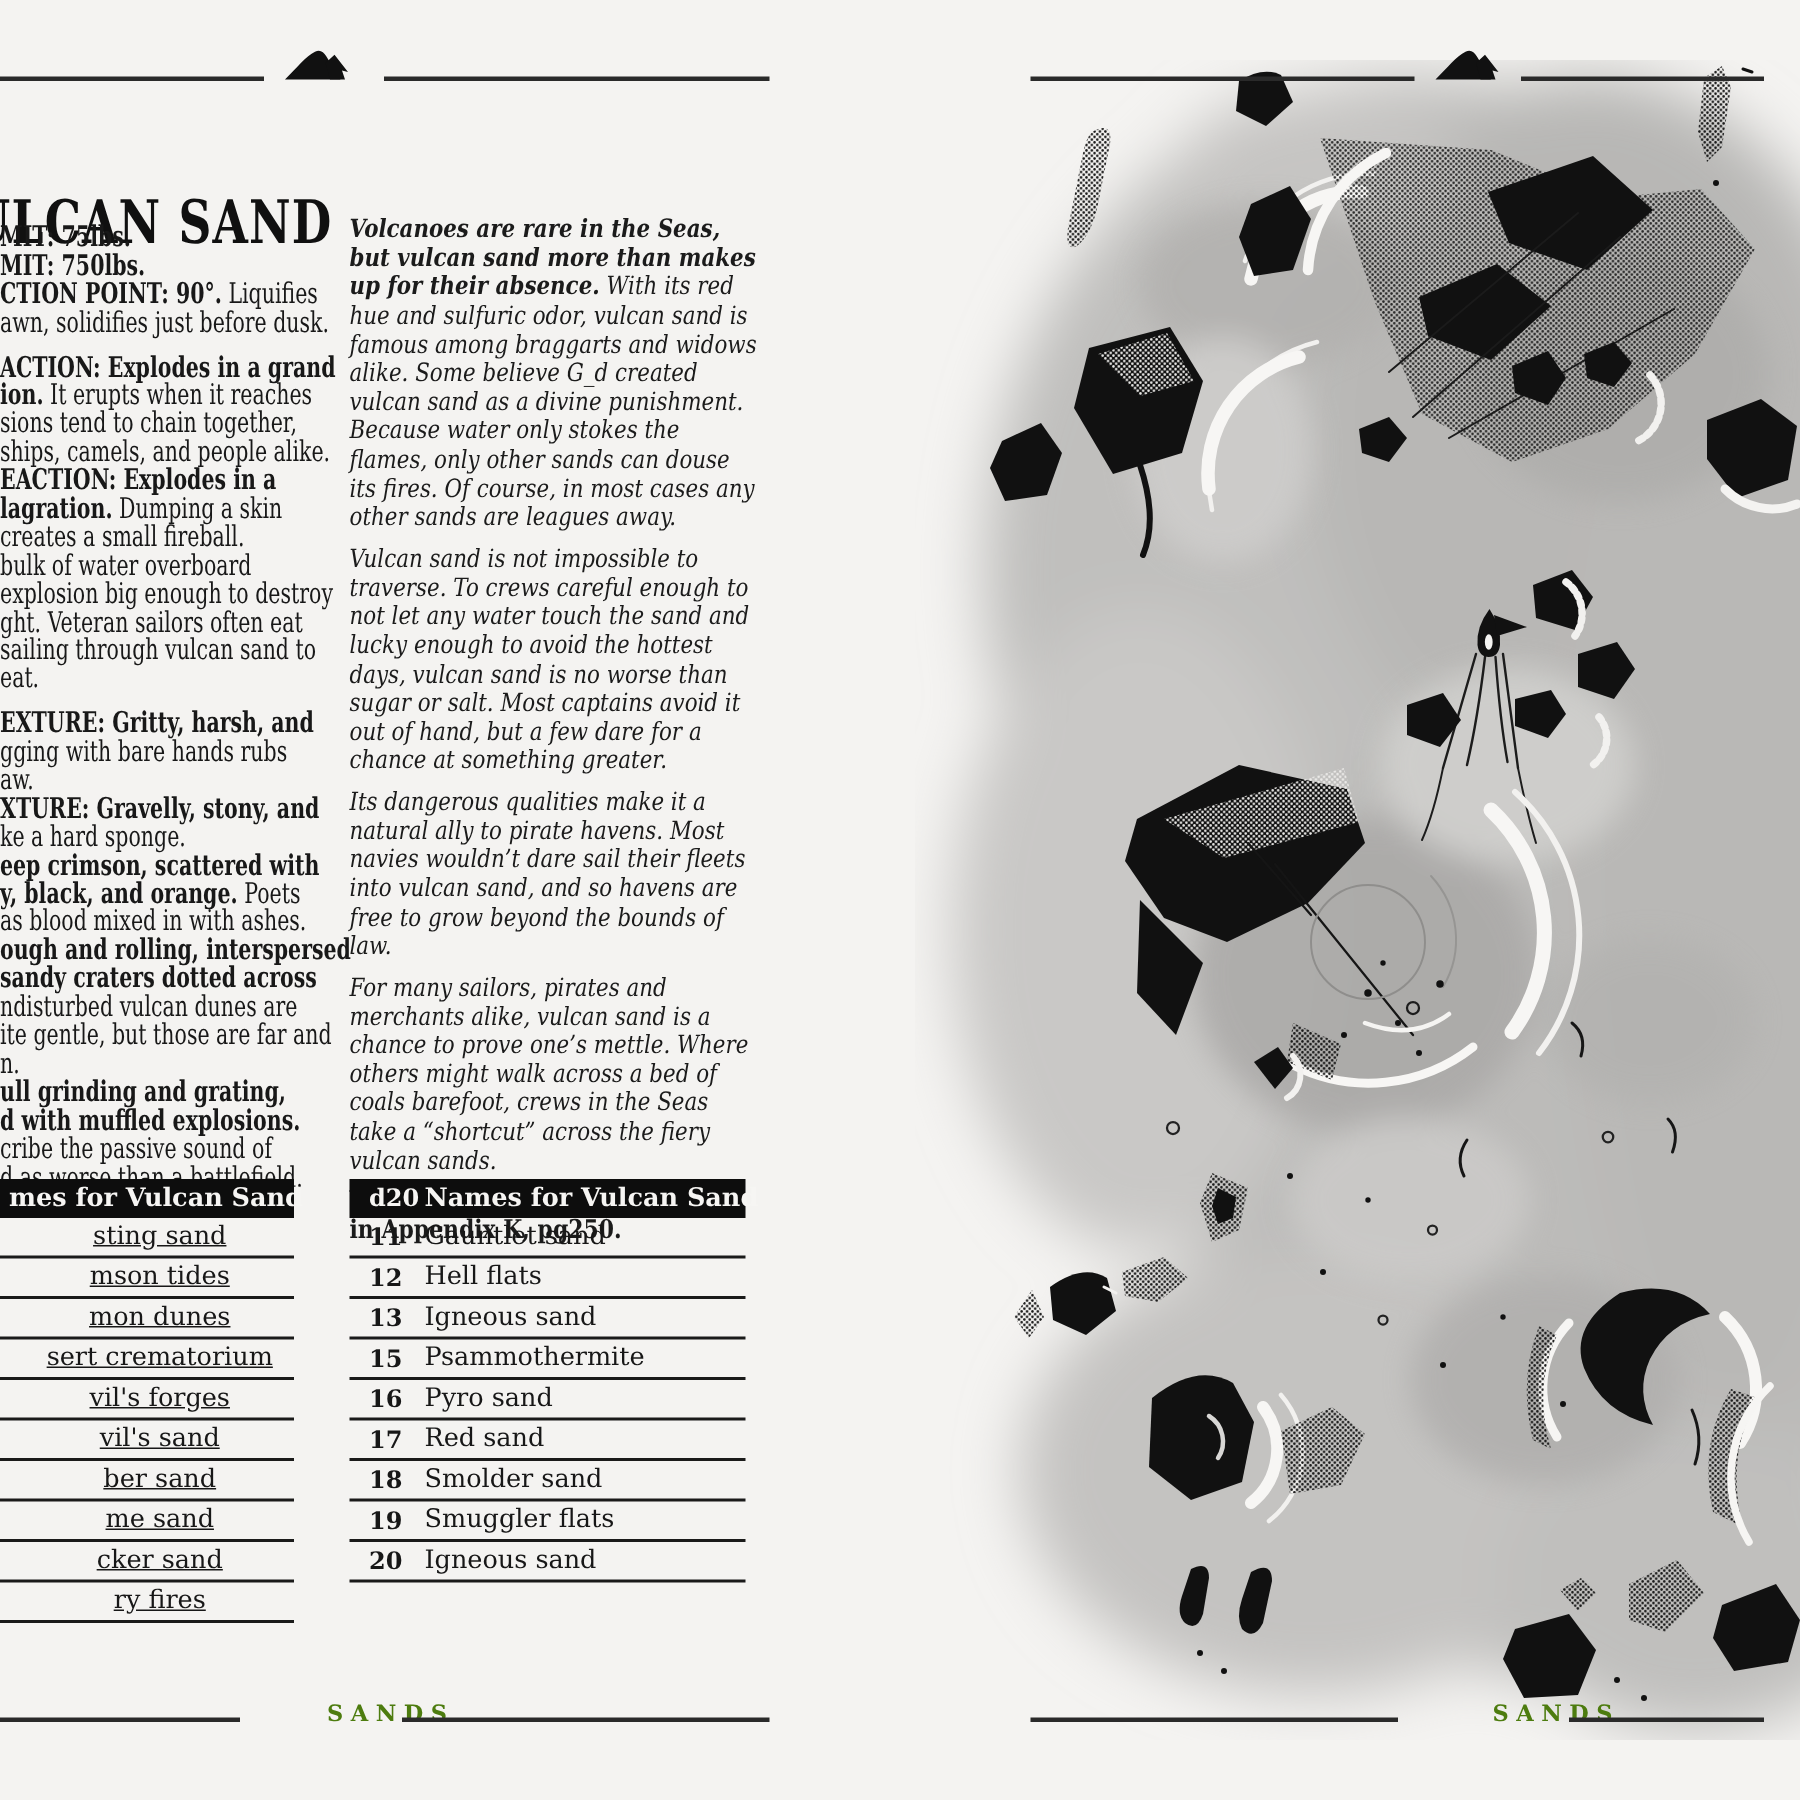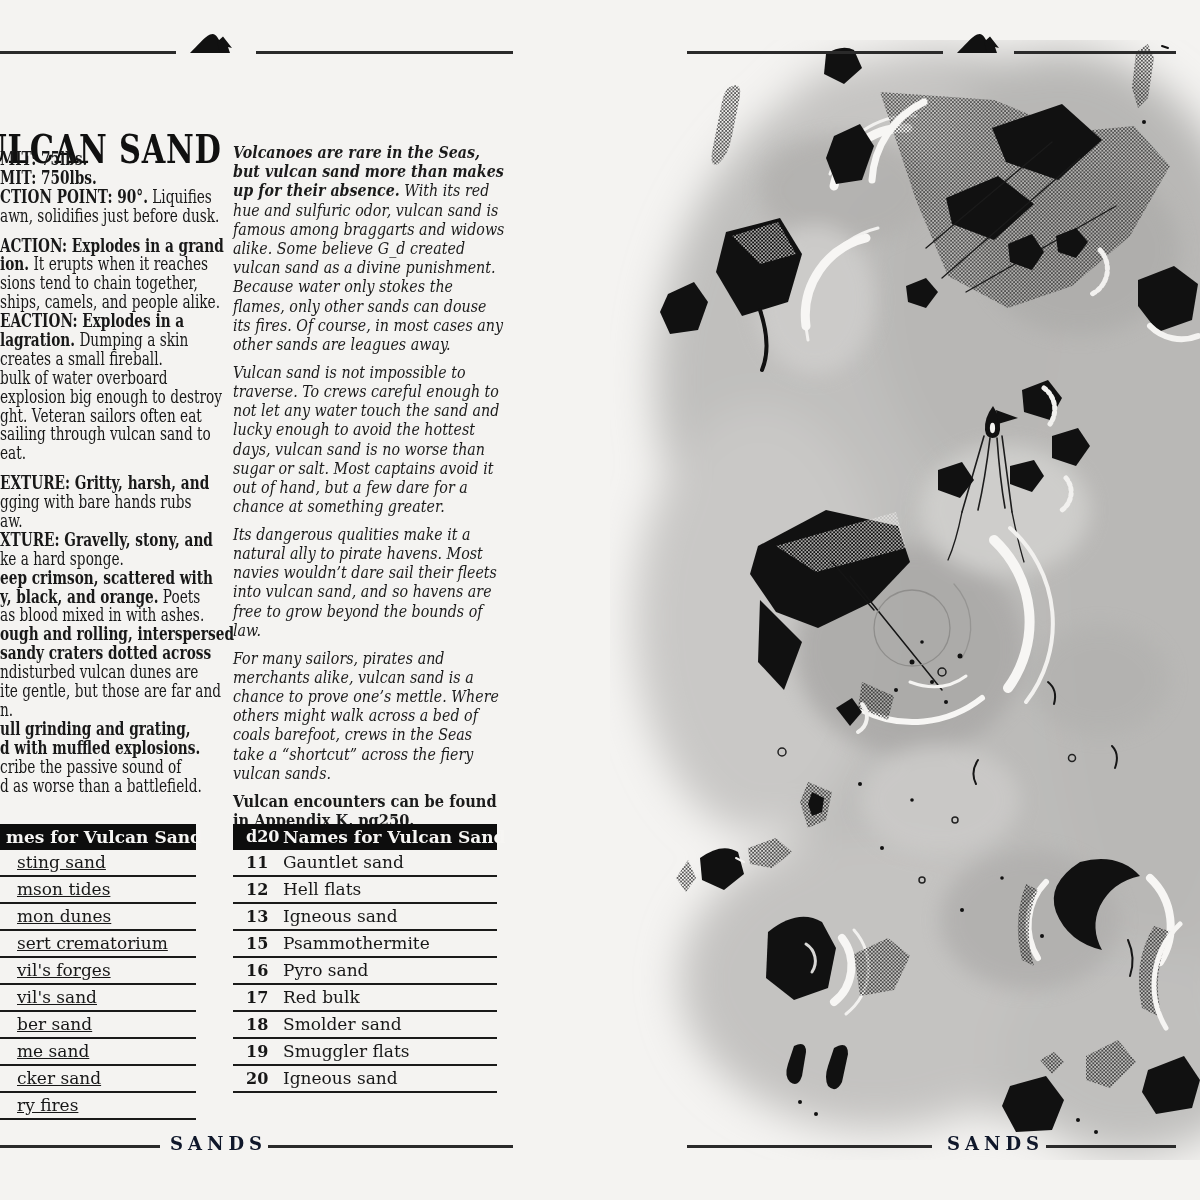--- a/index.html
+++ b/index.html
@@ -26,36 +26,37 @@
   
   #col2{
     position:absolute;left:233px;top:143px;width:323px;
     transform:scaleX(.85);transform-origin:0 0;
     font-size:16.8px;line-height:19.2px;color:#1b1b1b;
   }
   #col2 p{margin:0 0 8.5px 0;font-style:italic;}
   #col2 p strong{font-weight:700;}
   #col2 p.pbold{font-style:normal;font-weight:700;font-size:17.2px;}
   
-  .tbl{position:absolute;top:824px;font-size:17px;}
+  .tbl{position:absolute;top:786px;font-size:17px;text-align:center;}
   .tbl .hdr{
     background:#0d0d0d;color:#f6f5f3;font-weight:700;height:26px;line-height:26px;
     position:relative;white-space:nowrap;
   }
   .tbl .row{height:25px;line-height:25px;border-bottom:2px solid #1a1a1a;position:relative;white-space:nowrap;overflow:hidden;}
   #tbl-cut{left:0;width:196px;}
   #tbl-cut .hdr{padding-left:6px;}
   #tbl-cut .row{padding-left:17px;text-decoration:underline;}
   #tbl-d20{left:233px;width:264px;}
   .c-die{position:absolute;left:13px;font-weight:700;font-size:16px;}
   .c-name{position:absolute;left:50px;}
   
   .footer-word{
-    position:absolute;top:1133px;font-size:18px;font-weight:700;letter-spacing:5px;color:#0f172a;
+    position:absolute;top:1133px;font-size:15px;font-weight:700;letter-spacing:5px;color:#4d7c0f;
     font-family:"DejaVu Serif","Liberation Serif",serif;
+    margin-left:48px;
   }
   .frule{position:absolute;top:1145px;height:2.5px;background:#2a2a2a;}
   
   .mt{position:absolute;top:32px;width:48px;height:22px;}
   #illus{position:absolute;left:610px;top:40px;width:590px;height:1120px;}
 </style>
 </head>
 <body>
 
 <div id="canvas">
@@ -152,21 +153,21 @@
         <div class="row">
           <span class="c-die">15</span>
           <span class="c-name">Psammothermite</span>
         </div>
         <div class="row">
           <span class="c-die">16</span>
           <span class="c-name">Pyro sand</span>
         </div>
         <div class="row">
           <span class="c-die">17</span>
-          <span class="c-name">Red bulk</span>
+          <span class="c-name">Red sand</span>
         </div>
         <div class="row">
           <span class="c-die">18</span>
           <span class="c-name">Smolder sand</span>
         </div>
         <div class="row">
           <span class="c-die">19</span>
           <span class="c-name">Smuggler flats</span>
         </div>
         <div class="row">

